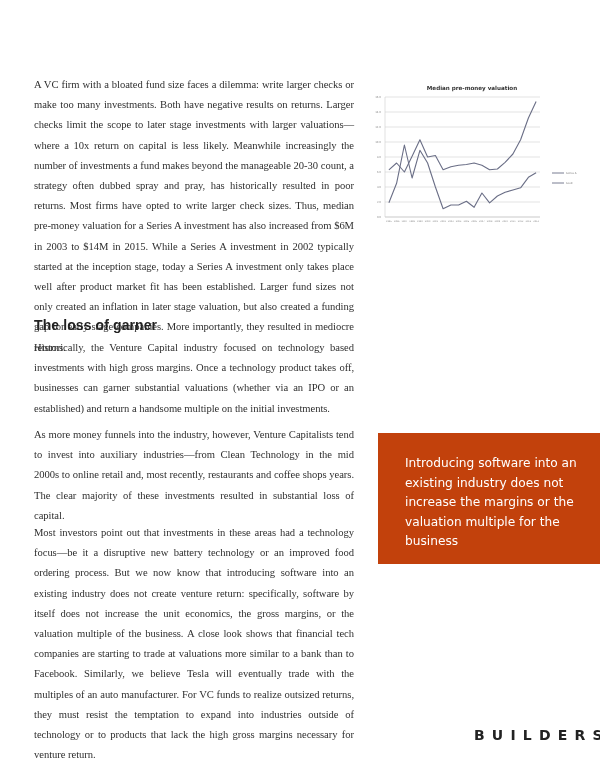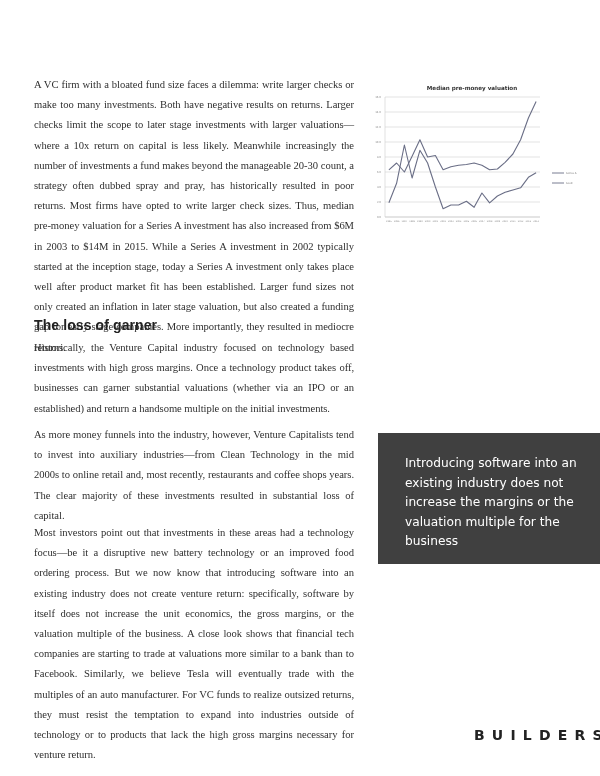--- a/index.html
+++ b/index.html
@@ -9,21 +9,21 @@
   .body-col { position:absolute; left:34px; width:320px; }
   .para { font-family:Liberation Serif, serif; font-size:10.6px; line-height:20.2px;
           text-align:justify; margin:0; color:#2f2f2f; letter-spacing:-0.05px; }
   #p1 { top:75px; }
   #h1 { position:absolute; left:34px; top:317px; font-family:"Liberation Sans", sans-serif;
         font-size:14px; font-weight:bold; color:#222; margin:0; letter-spacing:0.1px; }
   #p2 { top:338px; }
   #p3 { top:425px; }
   #p4 { top:523px; }
   .callout { position:absolute; left:378px; top:433px; width:222px; height:131px;
-             background:#404040; }
+             background:#c2410c; }
   .callout p { margin:0; position:absolute; left:27px; top:21px; width:190px;
                font-family:"DejaVu Sans", sans-serif; font-size:12.2px; line-height:19.6px;
                color:#ffffff; }
   .chart { position:absolute; left:370px; top:78px; width:225px; height:145px; }
   .chart svg { width:225px; height:145px; display:block; }
   .logo { position:absolute; left:423px; top:717px; width:170px; height:26px;
           display:flex; align-items:flex-end;gap:33px; }
   .logo svg { width:20px; height:22px; }
   .logo span { margin-left:18px; font-family:"DejaVu Sans", sans-serif; font-weight:bold;
                font-size:14px; letter-spacing:7.2px; color:#222; }

